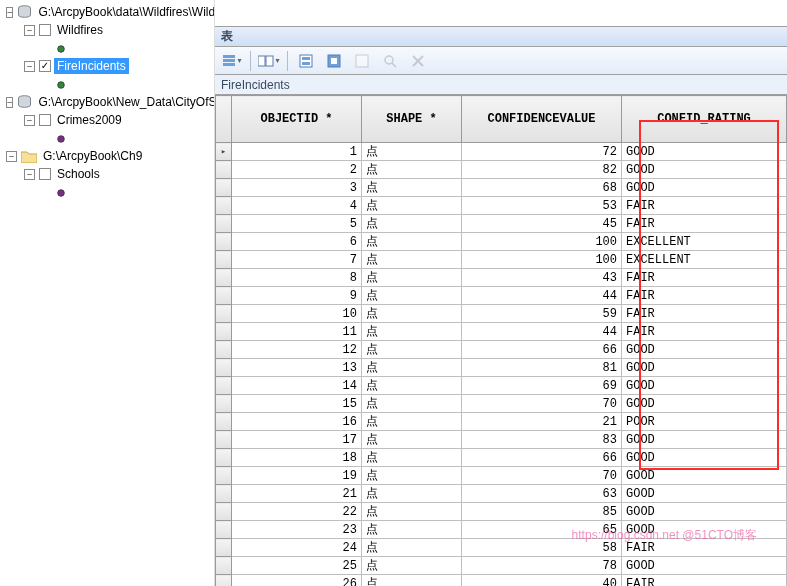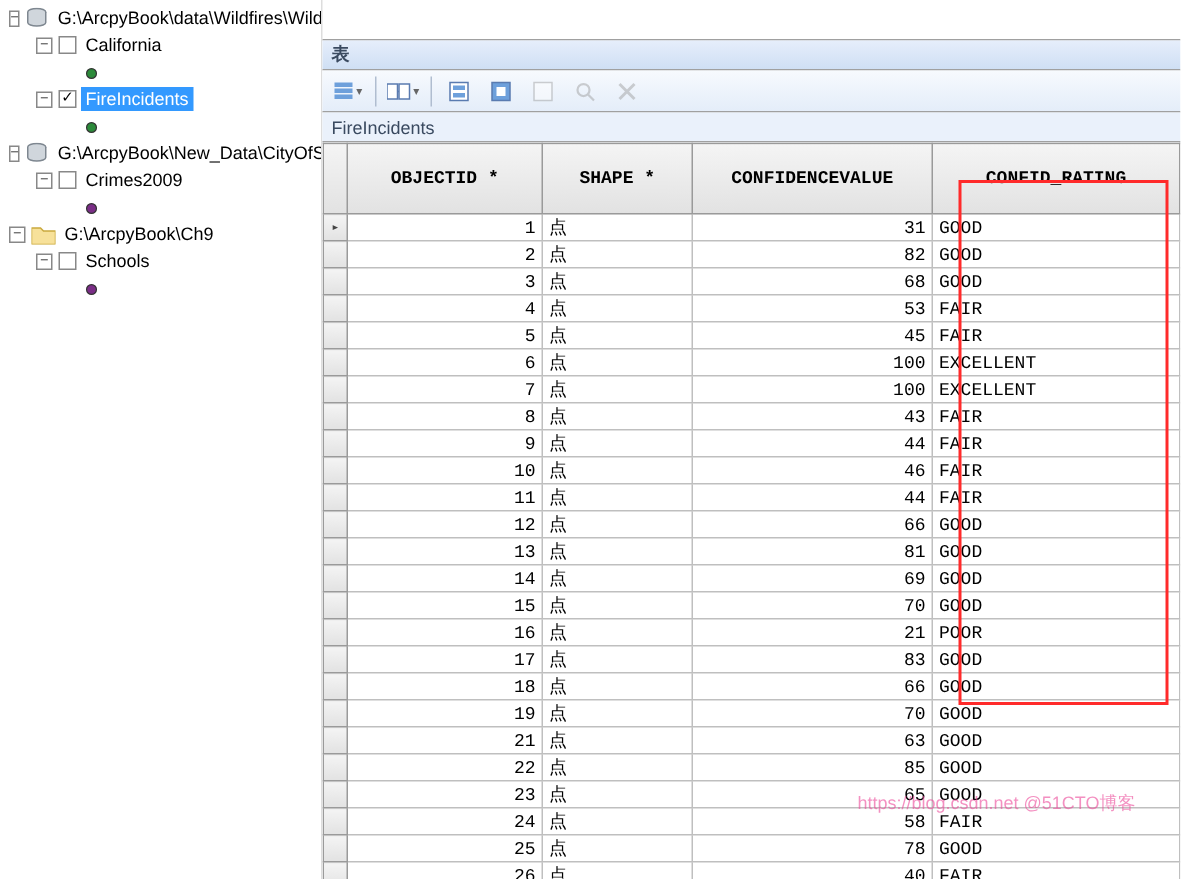--- a/index.html
+++ b/index.html
@@ -202,21 +202,21 @@
           <svg class="geodb-svg" width="15" height="14">
             <ellipse cx="7.5" cy="3" rx="6" ry="2.3" fill="#d0d6dc" stroke="#7e8790"></ellipse>
             <path d="M1.5 3 v7 a6 2.3 0 0 0 12 0 v-7" fill="#d0d6dc" stroke="#7e8790"></path>
           </svg>
         </span>
         <span class="tree-label">G:\ArcpyBook\data\Wildfires\WildlandFires.mdb</span>
       </div>
       <div class="tree-item" style="padding-left: 24px;">
         <span class="tree-toggle">−</span>
         <span class="tree-checkbox"></span>
-        <span class="tree-label">California</span>
+        <span class="tree-label">Wildfires</span>
       </div>
       <div class="tree-item" style="padding-left: 56px;">
         <span class="pt-sym"><svg width="10" height="10">
             <circle cx="5" cy="5" r="3.3" fill="#2c8a3a" stroke="#333" stroke-width="0.8"></circle>
           </svg></span>
       </div>
       <div class="tree-item" style="padding-left: 24px;">
         <span class="tree-toggle">−</span>
         <span class="tree-checkbox">✓</span>
         <span class="tree-label selected">FireIncidents</span>
@@ -331,21 +331,21 @@
             <th class="col-shape">SHAPE *</th>
             <th class="col-conf">CONFIDENCEVALUE</th>
             <th class="col-rating">CONFID_RATING</th>
           </tr>
         </thead>
         <tbody id="grid-body">
             <tr>
               <td class="rowhead">▸</td>
               <td class="col-id">1</td>
               <td class="col-shape">点</td>
-              <td class="col-conf">31</td>
+              <td class="col-conf">72</td>
               <td class="col-rating">GOOD</td>
             </tr>
             <tr>
               <td class="rowhead"></td>
               <td class="col-id">2</td>
               <td class="col-shape">点</td>
               <td class="col-conf">82</td>
               <td class="col-rating">GOOD</td>
             </tr>
             <tr>
@@ -394,21 +394,21 @@
               <td class="rowhead"></td>
               <td class="col-id">9</td>
               <td class="col-shape">点</td>
               <td class="col-conf">44</td>
               <td class="col-rating">FAIR</td>
             </tr>
             <tr>
               <td class="rowhead"></td>
               <td class="col-id">10</td>
               <td class="col-shape">点</td>
-              <td class="col-conf">46</td>
+              <td class="col-conf">59</td>
               <td class="col-rating">FAIR</td>
             </tr>
             <tr>
               <td class="rowhead"></td>
               <td class="col-id">11</td>
               <td class="col-shape">点</td>
               <td class="col-conf">44</td>
               <td class="col-rating">FAIR</td>
             </tr>
             <tr>

